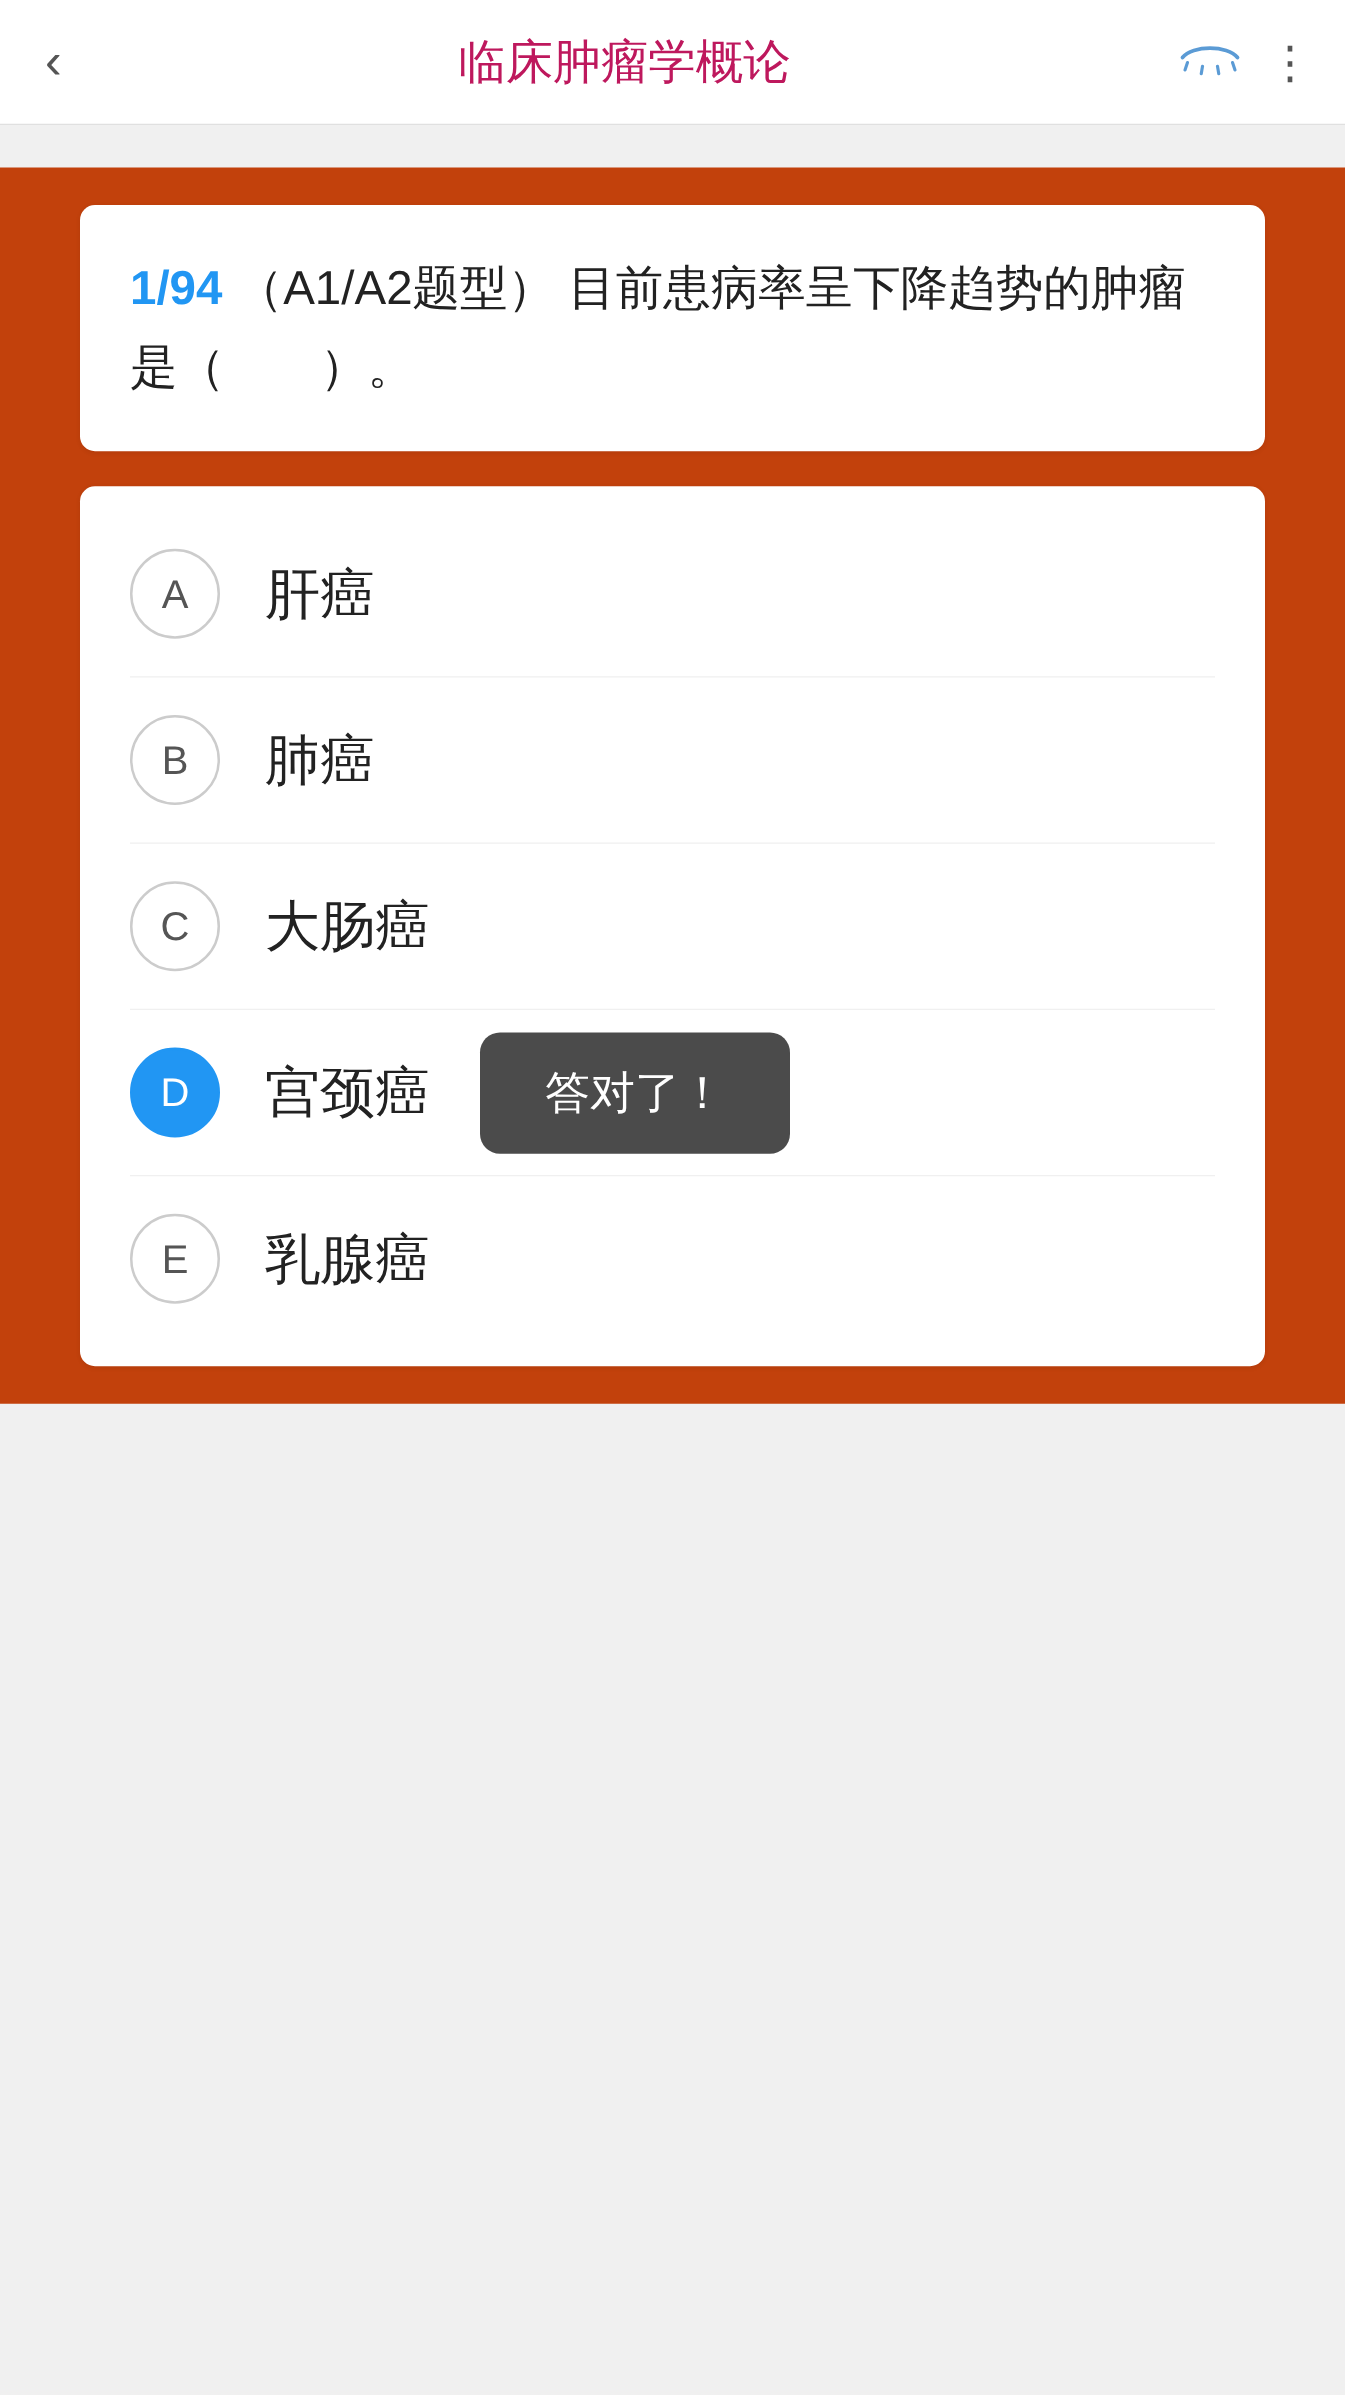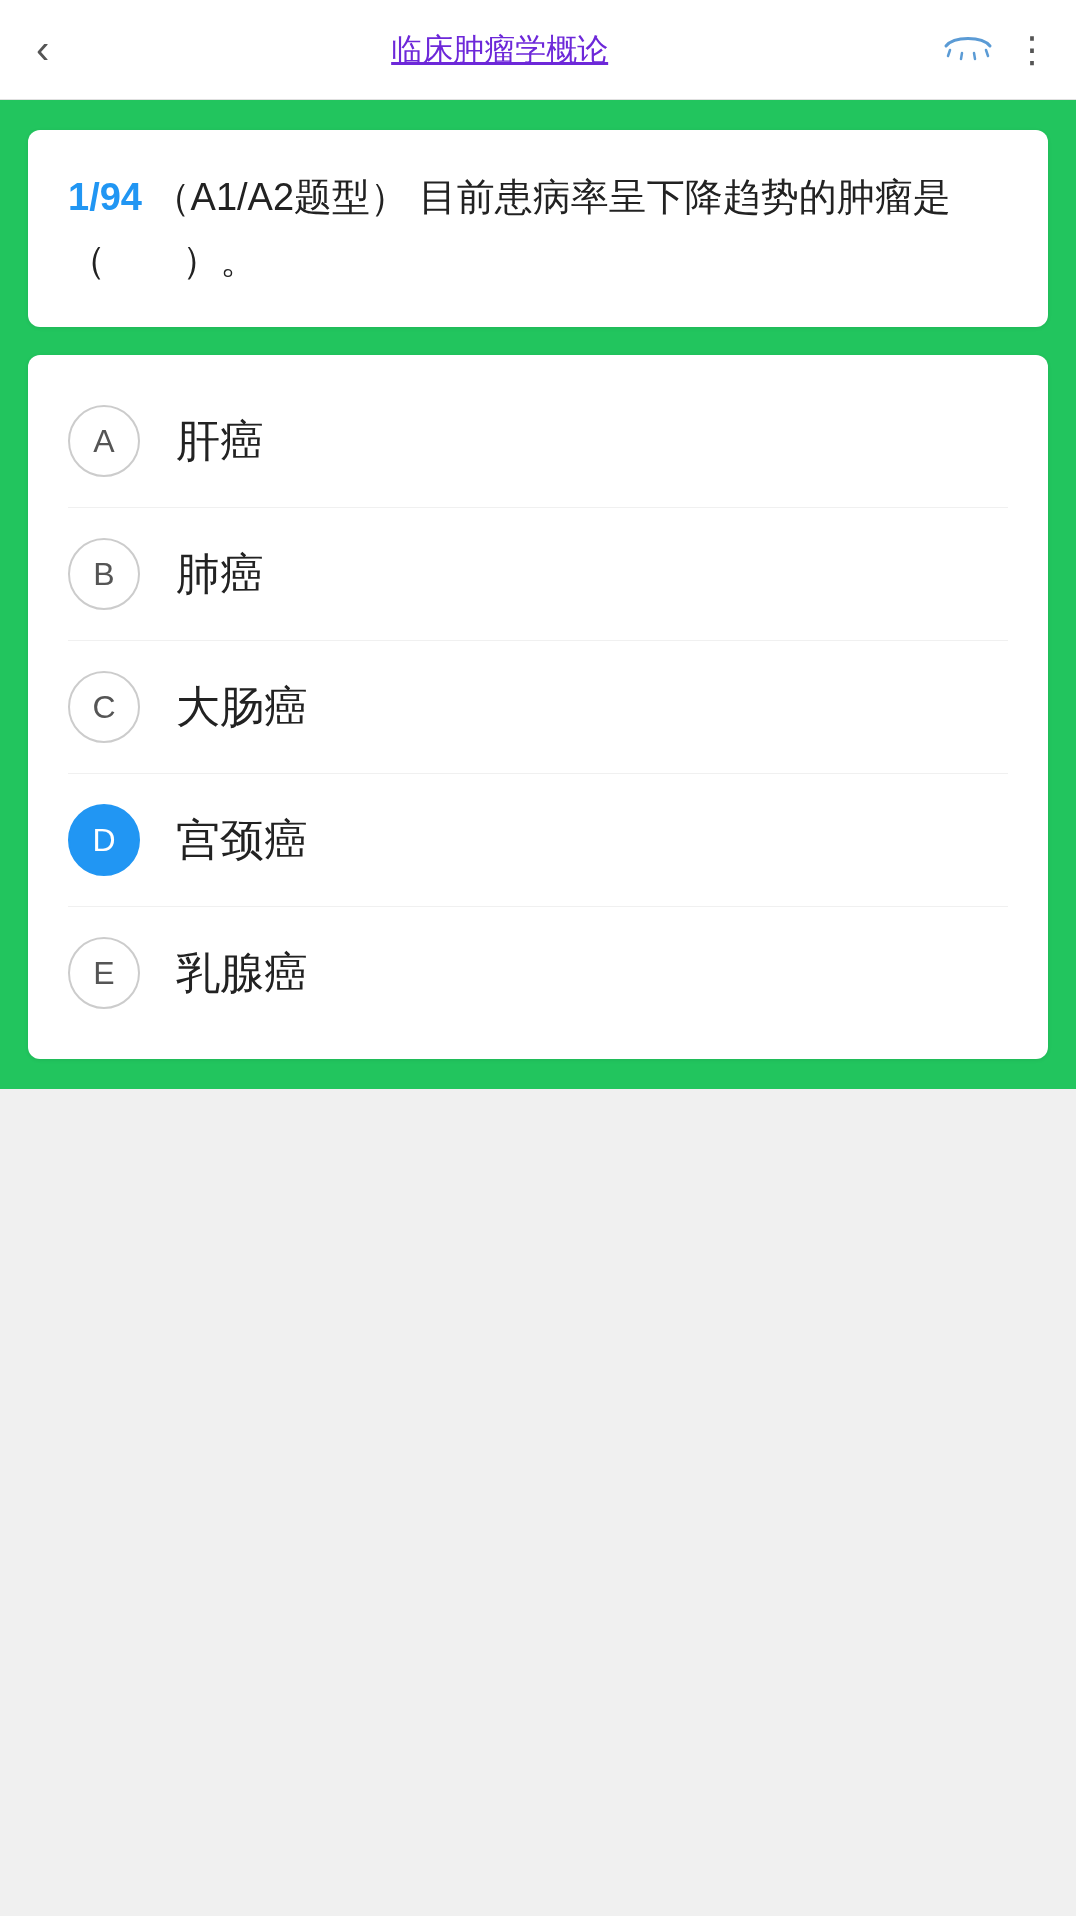--- a/index.html
+++ b/index.html
@@ -37,26 +37,25 @@
     }
 
     .toolbar-back {
       font-size: 40px;
       color: #555;
       cursor: pointer;
       padding: 8px;
     }
 
     .toolbar-title {
-      font-size: 31px;
+      font-size: 38px;
       font-weight: 500;
-      color: #6d28d9;
+      color: #be185d;
       flex: 1;
       text-align: center;
-      text-decoration: underline;
     }
 
     .toolbar-icons {
       display: flex;
       align-items: center;
       gap: 20px;
     }
 
     .toolbar-eye {
       font-size: 30px;
@@ -66,22 +65,23 @@
 
     .toolbar-more {
       font-size: 36px;
       color: #555;
       cursor: pointer;
       letter-spacing: -2px;
     }
 
     
     .content {
-      padding: 30px 28px;
-      background-color: #22c55e;
+      padding: 30px 64px;
+      background-color: #c2410c;
+      margin-top: 34px;
     }
 
     
     .question-card {
       background-color: #ffffff;
       border-radius: 12px;
       padding: 36px 40px;
       margin-bottom: 28px;
       box-shadow: 0 1px 4px rgba(0,0,0,0.08);
     }
@@ -209,20 +209,21 @@
 
       <div class="option-item">
         <div class="option-circle">C</div>
         <span class="option-label">大肠癌</span>
       </div>
 
       <div class="option-item" style="position:relative;">
         <div class="option-circle selected">D</div>
         <span class="option-label">宫颈癌</span>
 
+        <div class="toast" style="left: 280px; top: 18px;">答对了！</div>
       </div>
 
       <div class="option-item">
         <div class="option-circle">E</div>
         <span class="option-label">乳腺癌</span>
       </div>
 
     </div>
   </div>
 

